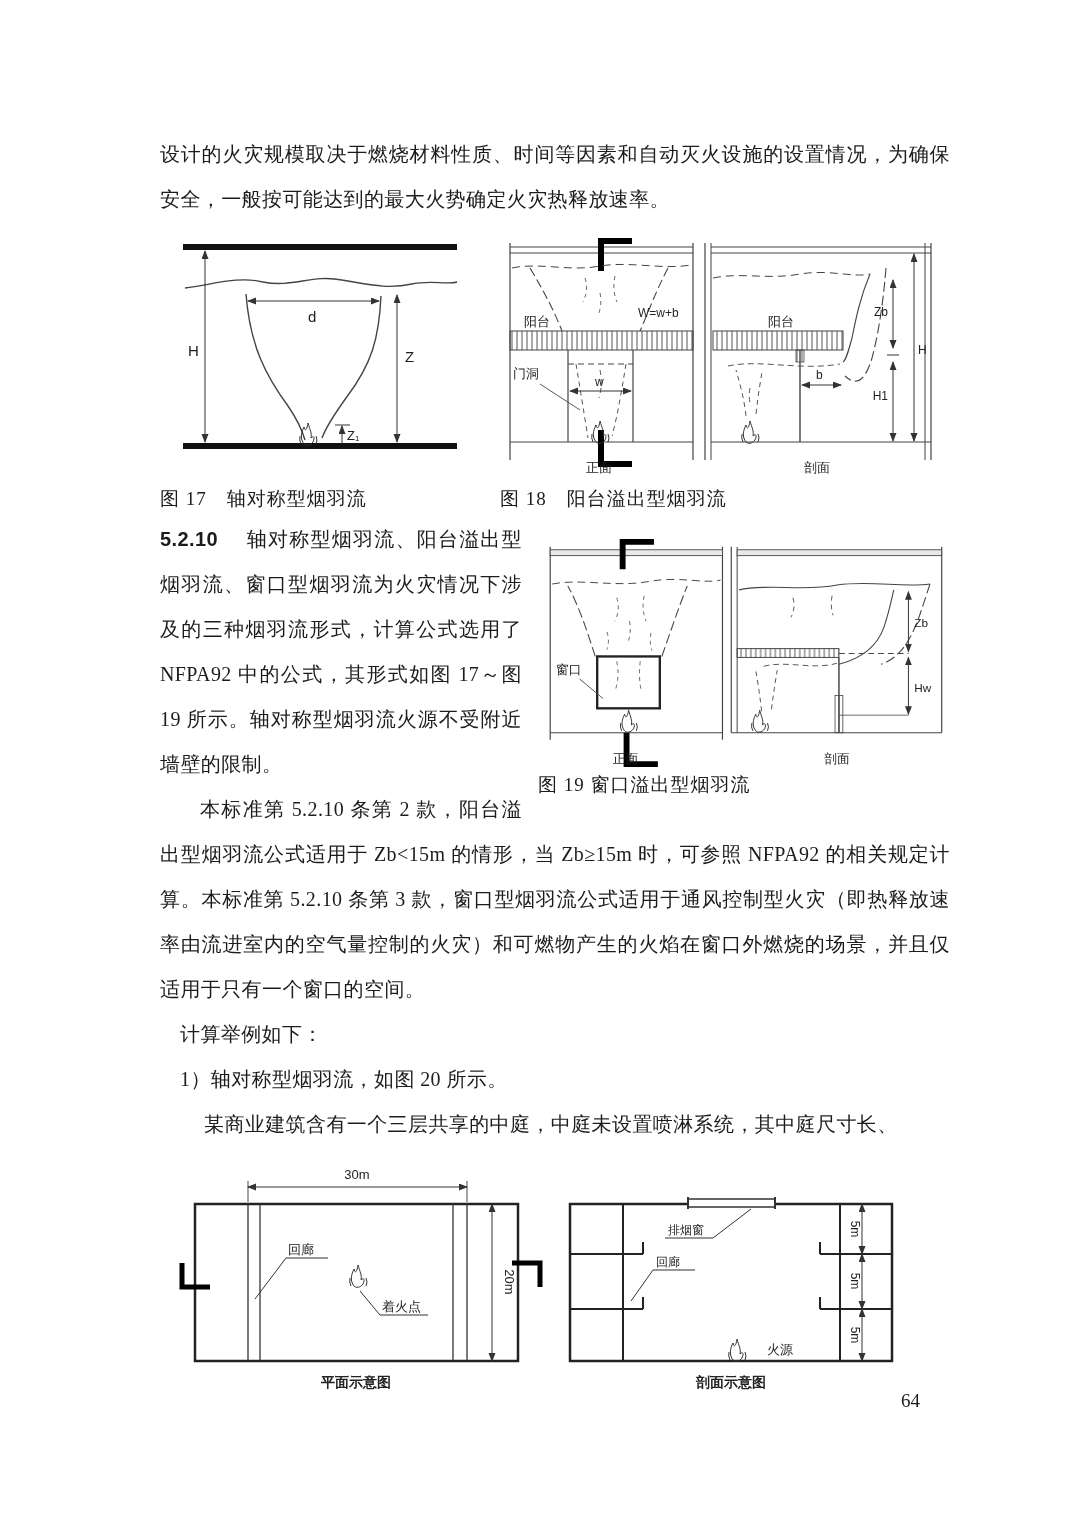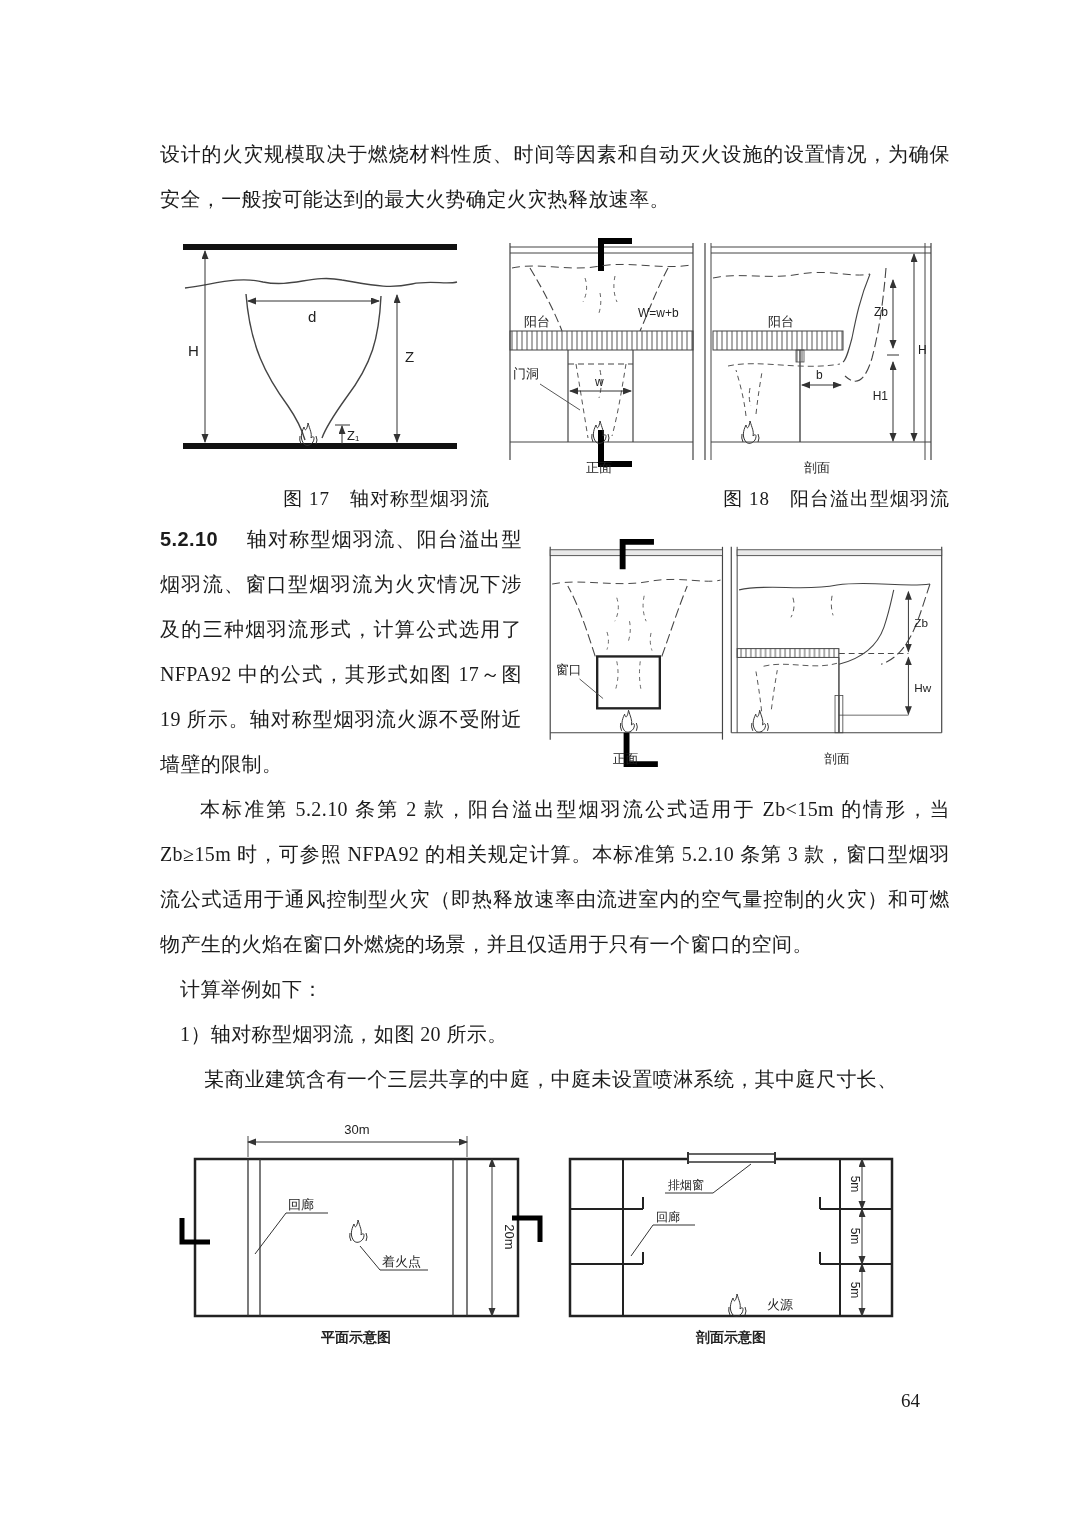--- a/index.html
+++ b/index.html
@@ -11,21 +11,21 @@
   .page { position:absolute; inset:0; padding:132px 130px 0 160px;border-radius:11px; }
   .para { font-size:20px; line-height:45px; text-align:justify; letter-spacing:0.4px; }
   .ind1 { text-indent:1em; }
   .ind2 { text-indent:2em; }
   .ind22 { text-indent:2.2em; }
   .clause-num {
     font-family:"Liberation Sans", sans-serif; font-weight:bold; margin-right:28px;
   }
   .figrow { display:flex; gap:10px; margin-top:16px; }
   .figbox { text-align:center; }
-  .figcap { font-size:19px; letter-spacing:1px; line-height:32px; text-align:right; }
+  .figcap { font-size:19px; letter-spacing:1px; line-height:32px; text-align:left; }
   .clause-wrap { margin-top:2px; }
   .fig19-float { float:right; width:412px; margin:22px 0 4px 16px; text-align:center; }
   .fig20row { display:flex; margin-top:12px; }
   svg { display:block; }
   svg text { fill:#222; }
   .dlab { font:13px "Liberation Sans", sans-serif; }
   .dsm  { font:12px "Liberation Sans", sans-serif; }
   .dlet { font:15px "Liberation Sans", sans-serif; }
   .dcap { font:bold 14px "Liberation Sans", sans-serif; }
   .pageno { position:absolute; top:1390px; right:160px; font-size:19px; }
@@ -237,20 +237,21 @@
           <line x1="378" y1="121" x2="378" y2="179" stroke="#333" stroke-width="1" marker-start="url(#a19)" marker-end="url(#a19)"></line>
           <text class="dsm" x="384" y="90">Zb</text>
           <text class="dsm" x="384" y="156">Hw</text>
         </g>
         <g transform="translate(216,174)">
           <path d="M6,22 C2,17 3,11 6,5 C7,10 9,8 10,1 C12,8 14,11 13,16 C16,13 17,16 15,20 C12,24 8,24 6,22 Z" fill="none" stroke="#333" stroke-width="1"></path>
           <path d="M2,14 q-1,4 1,8 M18,14 q2,4 0,8" fill="none" stroke="#333" stroke-width="1"></path>
         </g>
         <text class="dlab" x="292" y="229">剖面</text>
       </svg>
+      <div class="figcap">图 19 窗口溢出型烟羽流</div>
     </div>
 
     <p class="para"><b class="clause-num">5.2.10</b><span>轴对称型烟羽流、阳台溢出型烟羽流、窗口型烟羽流为火灾情况下涉及的三种烟羽流形式，计算公式选用了 NFPA92 中的公式，其形式如图 17～图 19 所示。轴对称型烟羽流火源不受附近墙壁的限制。</span></p>
 
     <p class="para ind2">本标准第 5.2.10 条第 2 款，阳台溢出型烟羽流公式适用于 Zb&lt;15m 的情形，当 Zb≥15m 时，可参照 NFPA92 的相关规定计算。本标准第 5.2.10 条第 3 款，窗口型烟羽流公式适用于通风控制型火灾（即热释放速率由流进室内的空气量控制的火灾）和可燃物产生的火焰在窗口外燃烧的场景，并且仅适用于只有一个窗口的空间。</p>
   </div>
 
   <p class="para ind1">计算举例如下：</p>
   <p class="para ind1">1）轴对称型烟羽流，如图 20 所示。</p>
   <p class="para ind22">某商业建筑含有一个三层共享的中庭，中庭未设置喷淋系统，其中庭尺寸长、</p>

